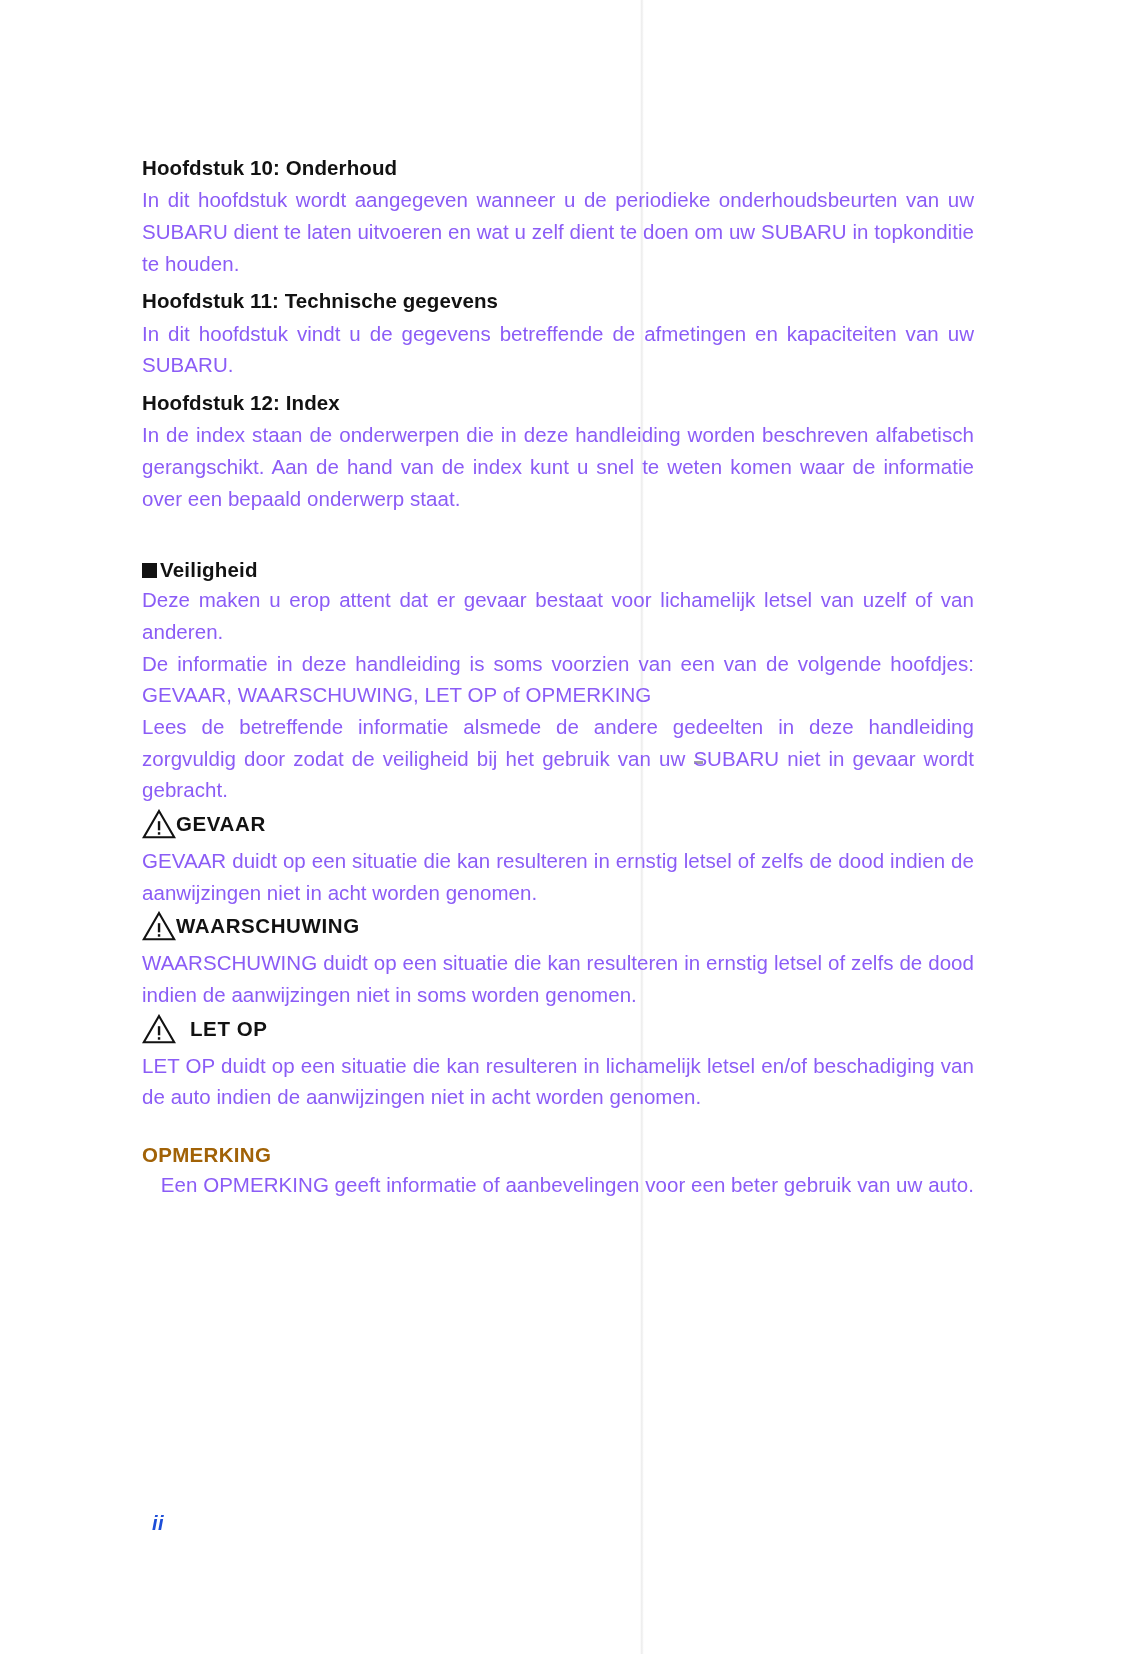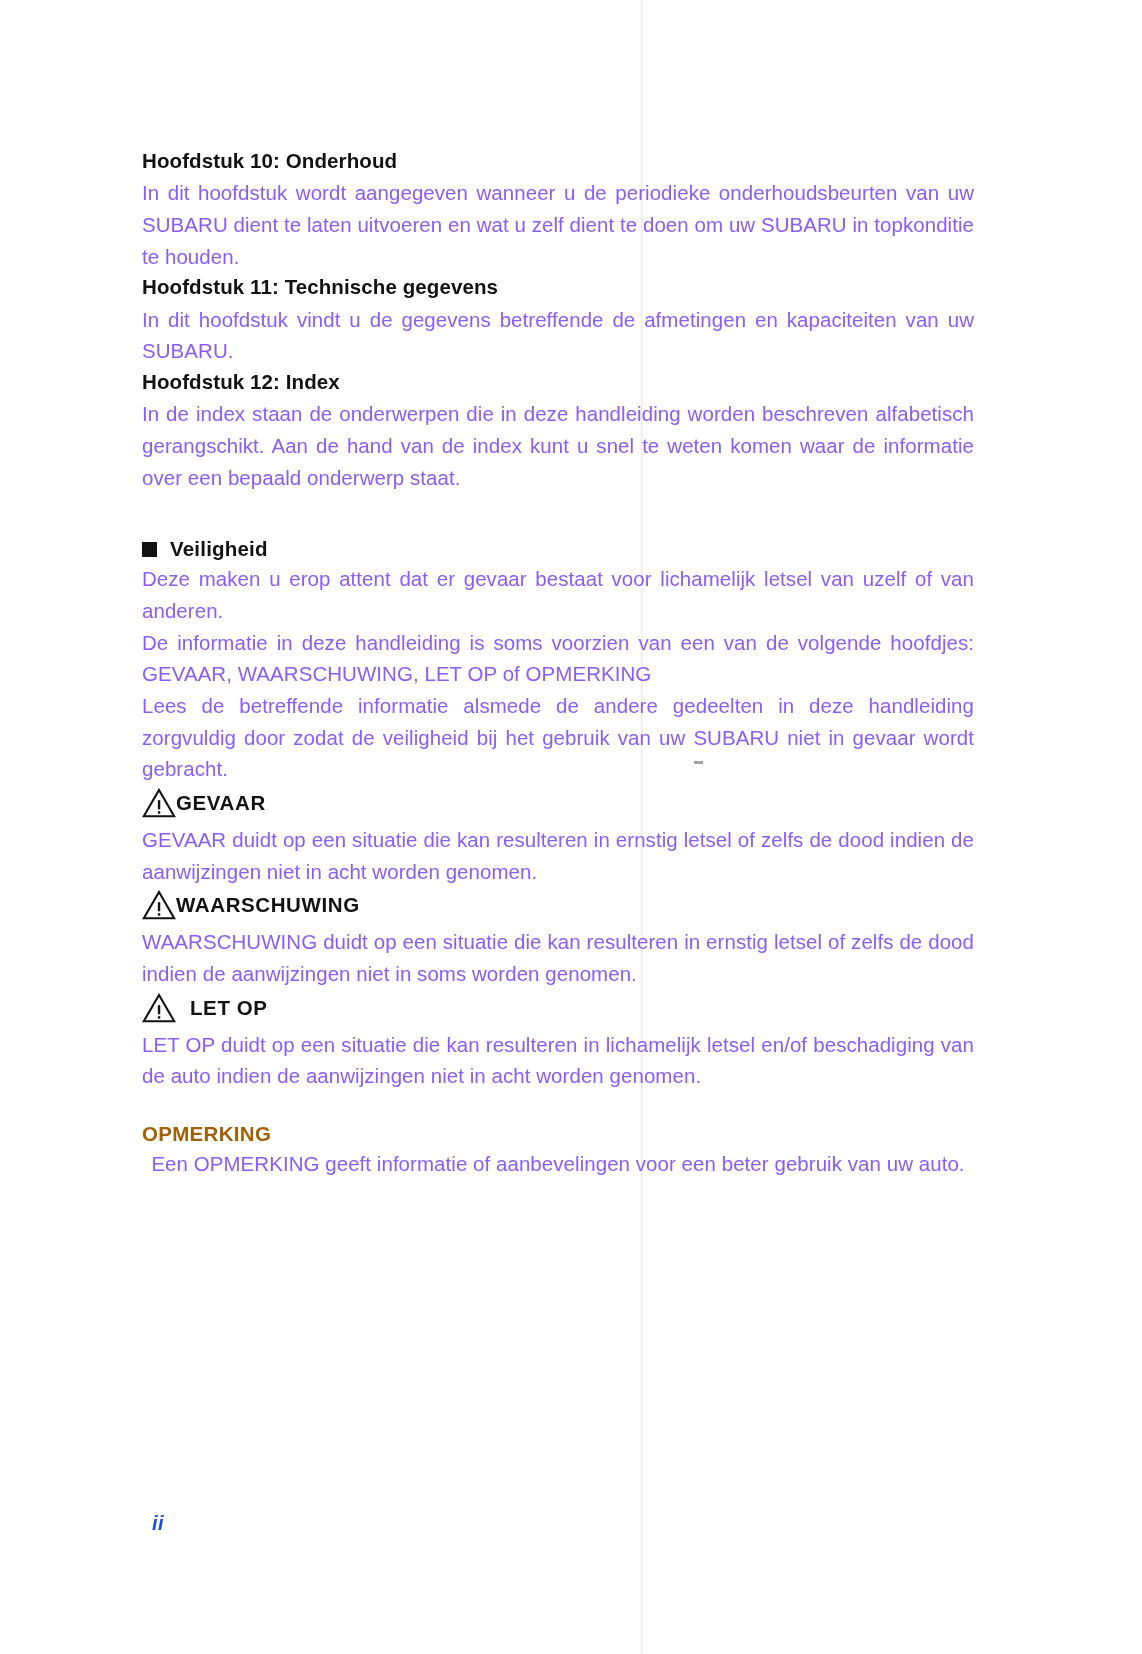--- a/index.html
+++ b/index.html
@@ -44,44 +44,44 @@
     left: 142px;
     top: 146px;
     width: 832px;
   }
 
   
   h2.sec-head {
     font-size: 20.5px;
     font-weight: bold;
     line-height: 1.48;
-    margin: 0 0 1px 0;
+    margin: 7px 0 1px 0;
     letter-spacing: .1px;
     color: #121212;
   }
   p.body {
     font-size: 20.5px;
     line-height: 1.545;
     margin: 0;
     text-align: justify;
     text-justify: inter-word;
     color: #8b5cf6;
     letter-spacing: .05px;
   }
-  p.body.last-flush { text-align: center; }
+  p.body.last-flush { text-align: right; }
 
   .block { margin: 0 0 0 0; }
   .gap-md { height: 30px; }
   .gap-lg { height: 44px; }
 
   
   .bullet-head {
     display: flex;
     align-items: center;
-    gap: 13px;
+    gap: 3px;
     margin: 0 0 2px 0;
   }
   .bullet-sq {
     width: 15px;
     height: 15px;
     background: #121212;
     display: inline-block;
     flex: 0 0 auto;
   }
   .bullet-head .bh-label {

